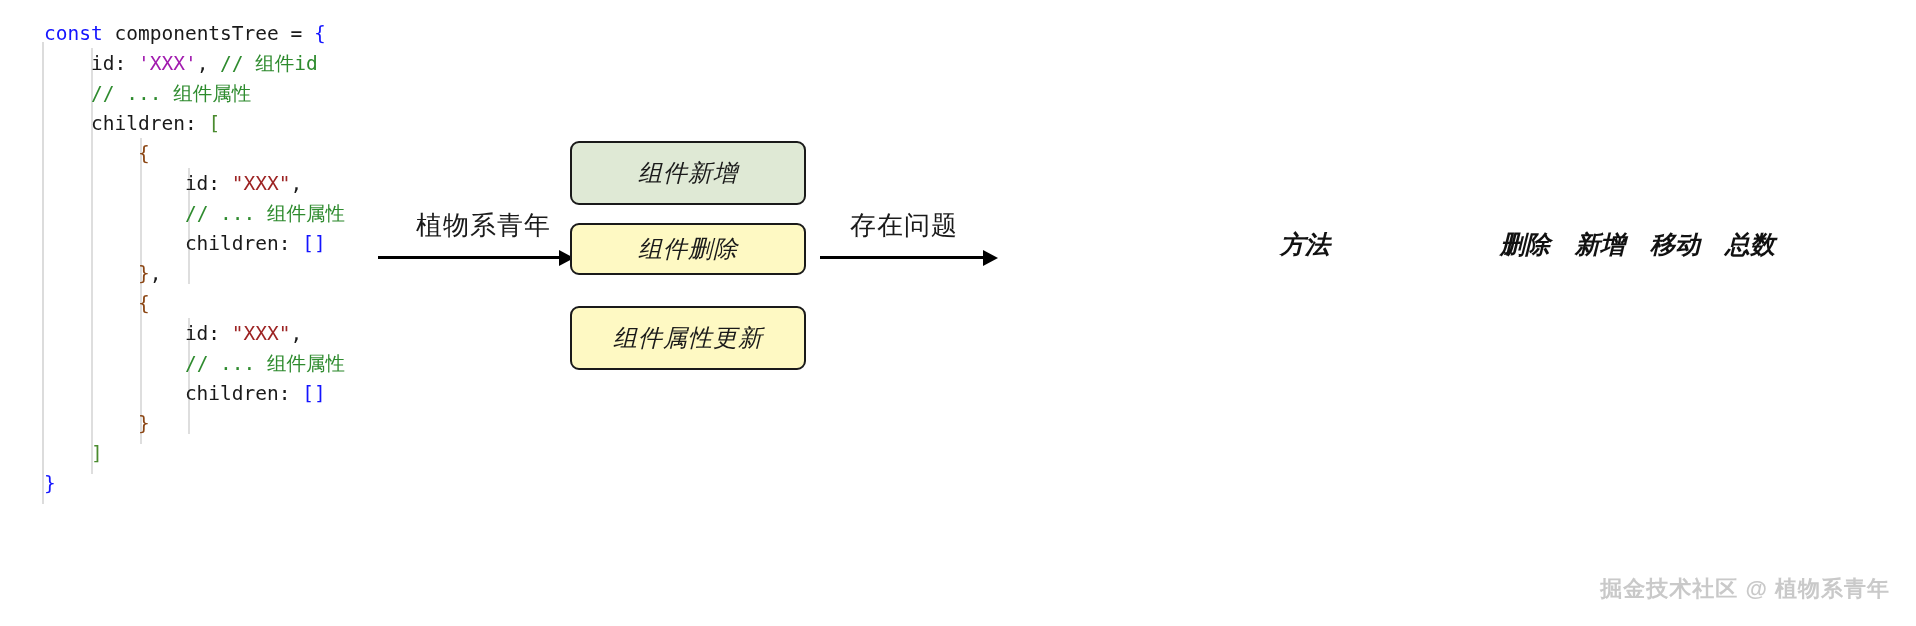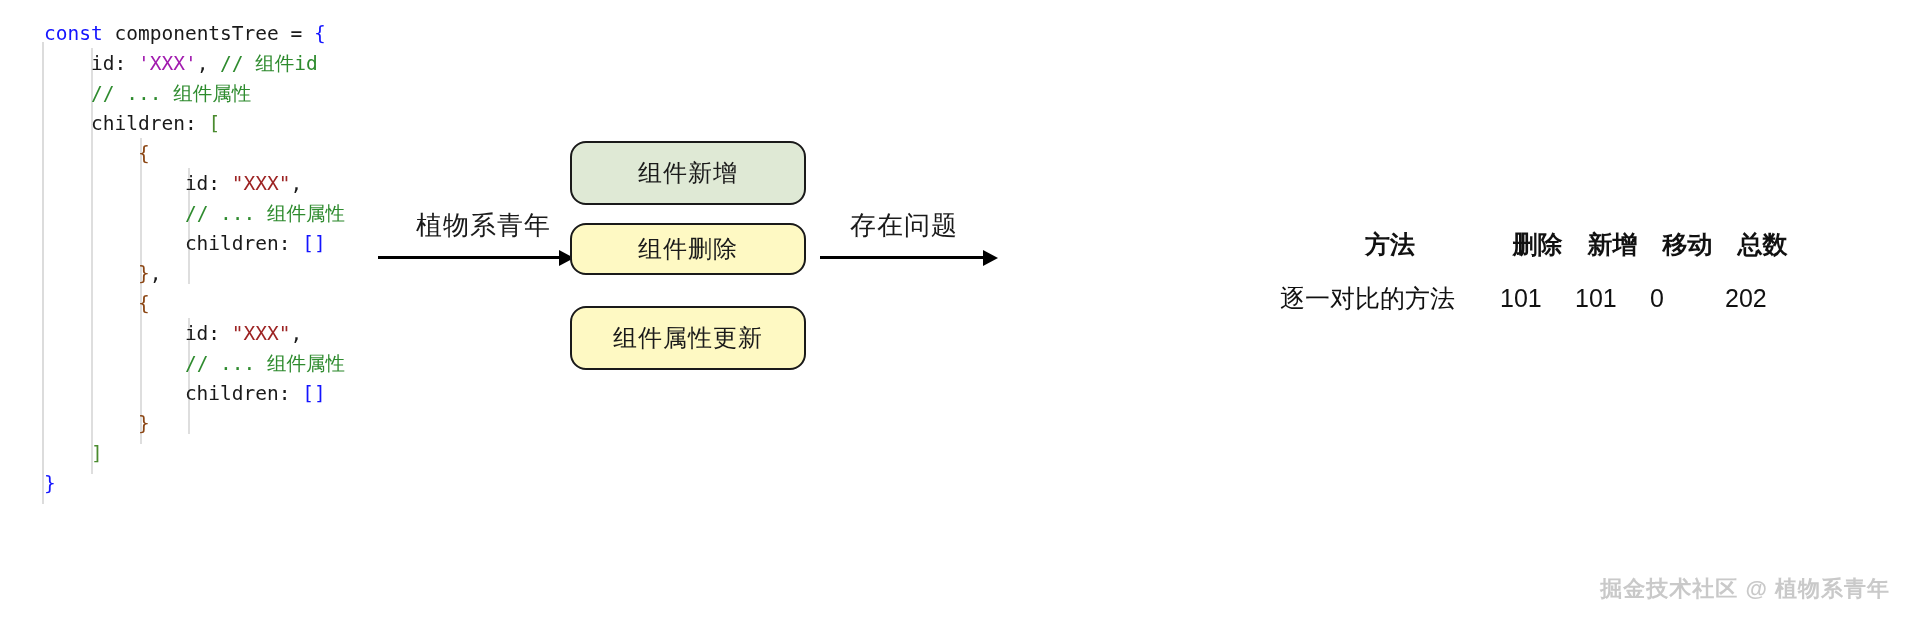--- a/index.html
+++ b/index.html
@@ -76,44 +76,46 @@
     width: 0; height: 0;
     border-top: 8px solid transparent;
     border-bottom: 8px solid transparent;
     border-left: 15px solid #000000;
   }
 
   
   .flow-box {
     position: absolute;
     border: 2.5px solid #1a1a1a;
-    border-radius: 16px;
+    border-radius: 9px;
     display: flex;
     align-items: center;
     justify-content: center;
     font-size: 24px;
     color: #1a1a1a;
     letter-spacing: 1px;
     box-sizing: border-box;
+    font-style: italic;
   }
 
   
   #stats-table {
     position: absolute;
     left: 1280px;
     top: 228px;
     border-collapse: collapse;
     font-size: 25px;
     color: #111111;
   }
   #stats-table th {
     font-weight: bold;
-    text-align: center;
+    text-align: left;
     padding: 0 0 16px 0;
     white-space: nowrap;
+    font-style: italic;
   }
   #stats-table td {
     font-weight: normal;
     text-align: left;
     padding: 5px 0 5px 0;
     white-space: nowrap;
   }
   #stats-table th.c-method, #stats-table td.c-method { width: 220px; }
   #stats-table th.c-num,    #stats-table td.c-num    { width: 75px; }
 
@@ -169,23 +171,16 @@
   <thead>
     <tr>
       <th class="c-method">方法</th>
       <th class="c-num">删除</th>
       <th class="c-num">新增</th>
       <th class="c-num">移动</th>
       <th class="c-num">总数</th>
     </tr>
   </thead>
   <tbody>
-    <tr>
-      <td class="c-method">逐一对比的方法</td>
-      <td class="c-num">101</td>
-      <td class="c-num">101</td>
-      <td class="c-num">0</td>
-      <td class="c-num">202</td>
-    </tr>
   </tbody>
 </table>
 
 <div id="watermark">掘金技术社区 @ 植物系青年</div>
 
 </body></html>

